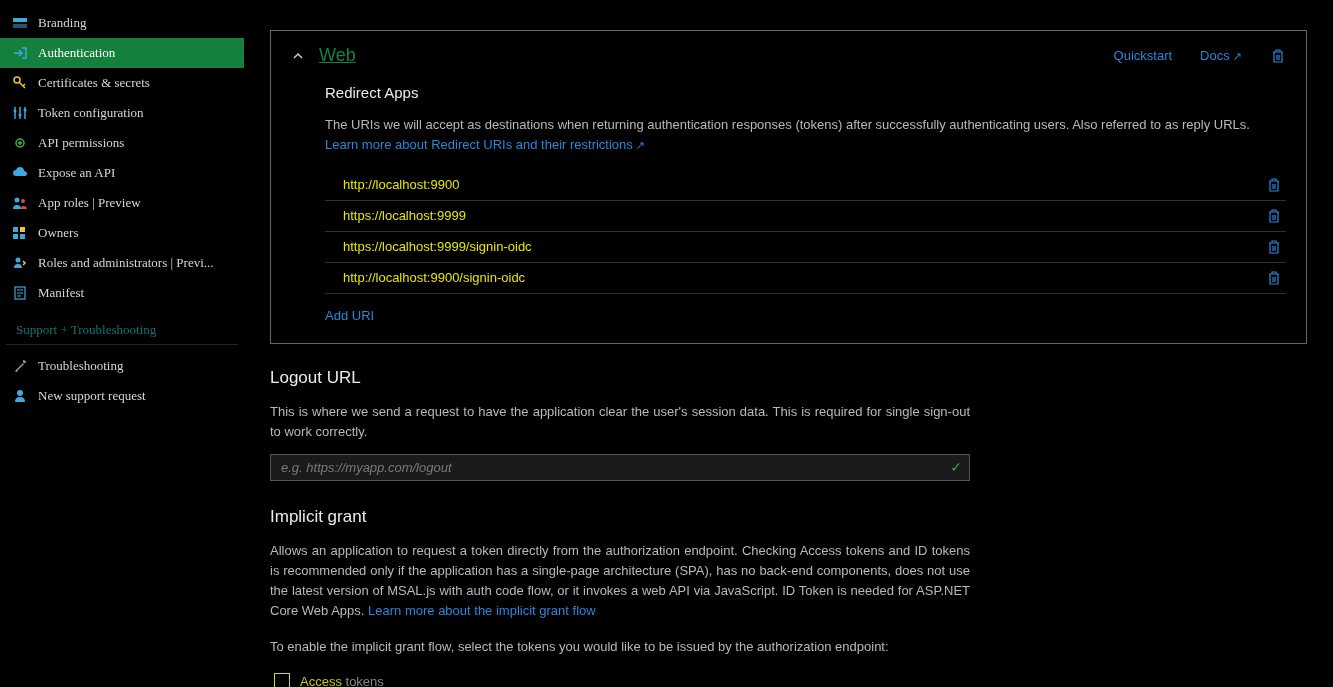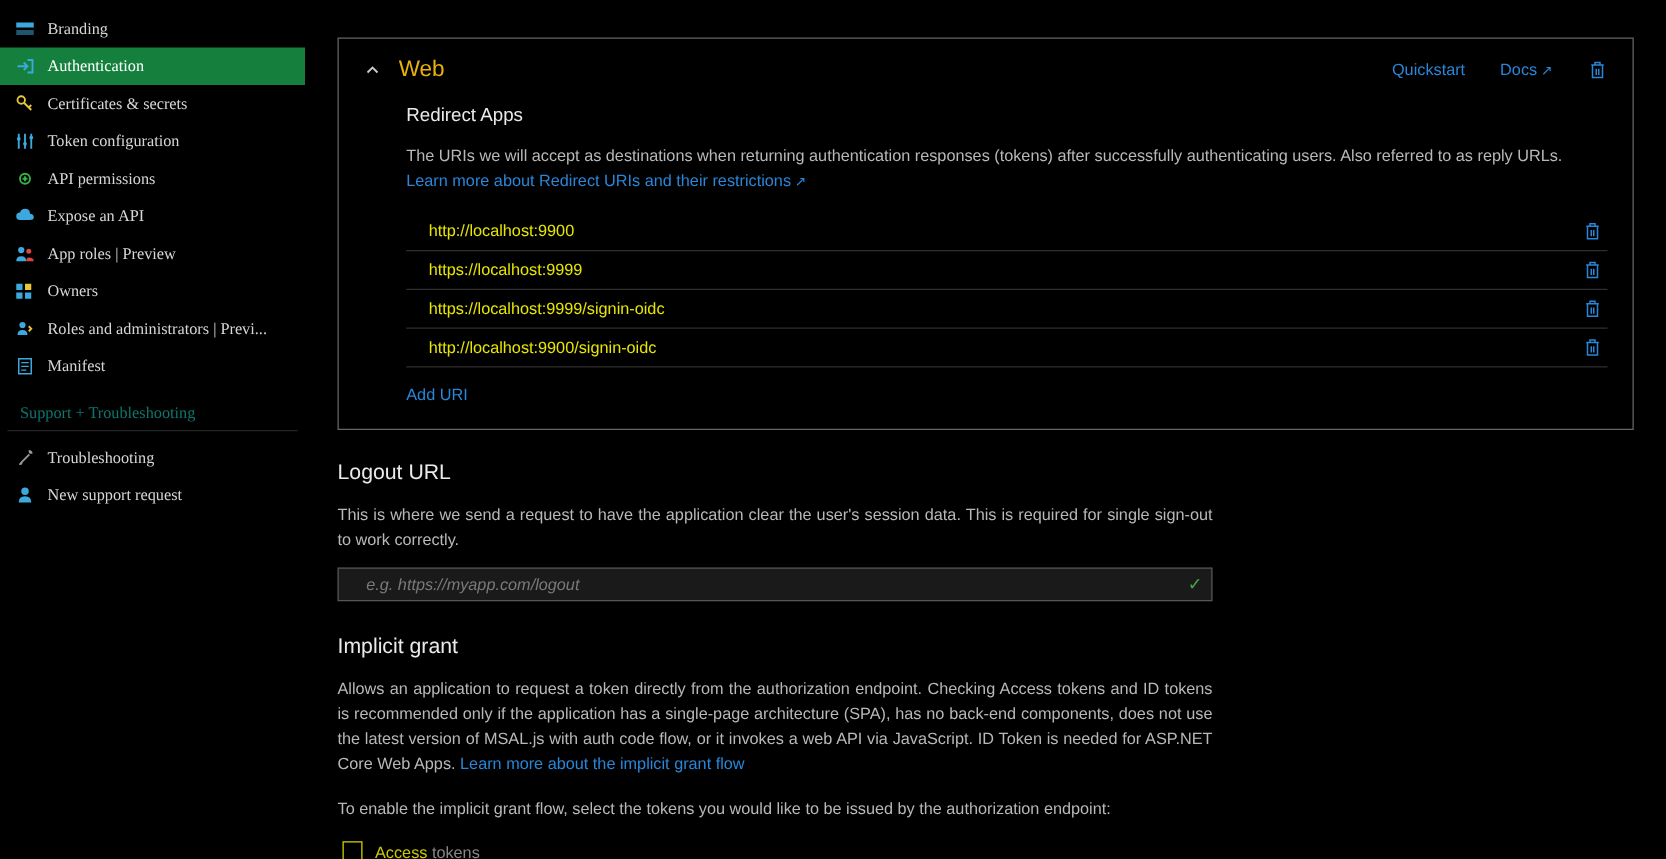--- a/index.html
+++ b/index.html
@@ -78,21 +78,22 @@
     }
     .collapse-caret {
       width: 14px; height: 14px;
       display: inline-flex; align-items: center; justify-content: center;
       cursor: pointer;
       color: #ccc;
     }
     .panel-title {
       font-size: 18px;
       font-weight: 300;
-      color: #eab308;
+      color: #15803d;
+      text-decoration: underline;
     }
     .panel-head-right {
       display: flex;
       align-items: center;
       gap: 28px;
     }
     .link {
       color: #2986d8;
       font-size: 13px;
       cursor: pointer;
@@ -159,21 +160,21 @@
     .input-wrap {
       position: relative;
       max-width: 700px;
       margin-top: 12px;
     }
     .text-input {
       width: 100%;
       background: #1a1a1a;
       border: 1px solid #555;
       color: #a3a3a3;
-      padding: 5px 30px 5px 22px;
+      padding: 5px 30px 5px 10px;
       font-size: 13px;
       font-family: inherit;
     }
     .text-input::placeholder { color: #7a7a7a; font-style: italic; }
     .input-check {
       position: absolute;
       right: 8px; top: 50%;
       transform: translateY(-50%);
       color: #4aa04a;
       font-size: 14px;

